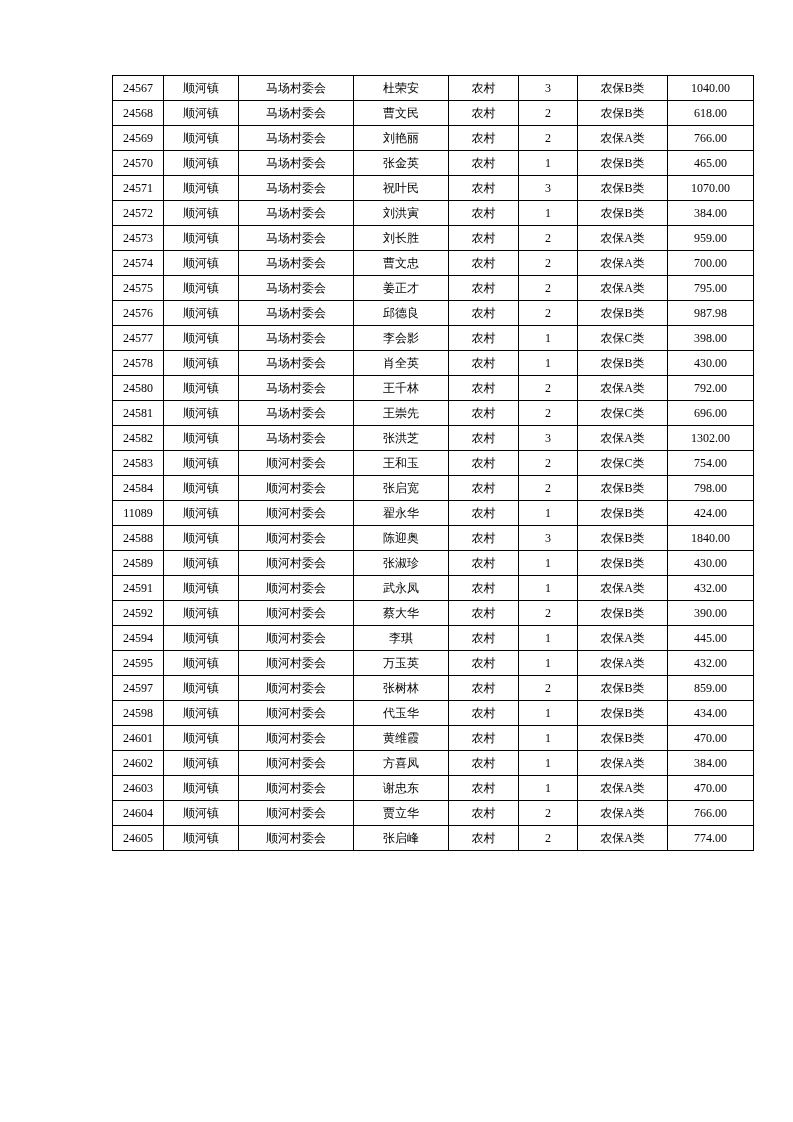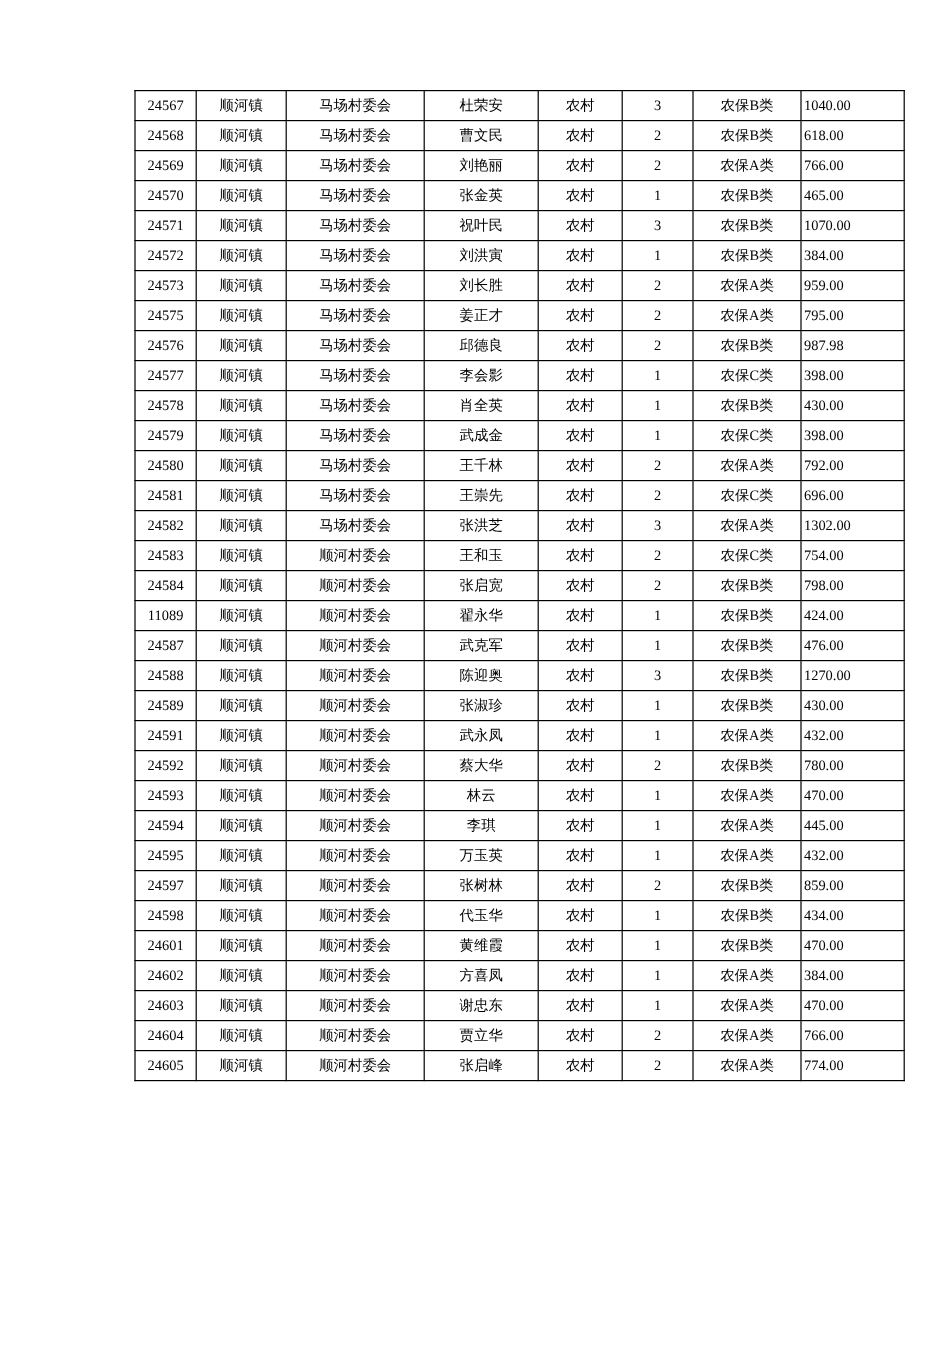--- a/index.html
+++ b/index.html
@@ -29,21 +29,21 @@
     height: 24px;
     font-size: 12px;
     line-height: 24px;
     text-align: center;
     padding: 0 2px;
     overflow: hidden;
     white-space: nowrap;
     box-sizing: border-box;
   }
   table.data-table td.amount {
-    text-align: left;
+    text-align: center;
   }
   col.c-id       { width: 51px; }
   col.c-town     { width: 75px; }
   col.c-village  { width: 115px; }
   col.c-name     { width: 95px; }
   col.c-type     { width: 70px; }
   col.c-count    { width: 59px; }
   col.c-category { width: 90px; }
   col.c-amount   { width: 86px; }
 </style>
@@ -127,20 +127,30 @@
           <td>24573</td>
           <td>顺河镇</td>
           <td>马场村委会</td>
           <td>刘长胜</td>
           <td>农村</td>
           <td>2</td>
           <td>农保A类</td>
           <td class="amount">959.00</td>
         </tr>
         <tr>
+          <td>24574</td>
+          <td>顺河镇</td>
+          <td>马场村委会</td>
+          <td>曹文忠</td>
+          <td>农村</td>
+          <td>2</td>
+          <td>农保A类</td>
+          <td class="amount">700.00</td>
+        </tr>
+        <tr>
           <td>24575</td>
           <td>顺河镇</td>
           <td>马场村委会</td>
           <td>姜正才</td>
           <td>农村</td>
           <td>2</td>
           <td>农保A类</td>
           <td class="amount">795.00</td>
         </tr>
         <tr>
@@ -167,30 +177,20 @@
           <td>24578</td>
           <td>顺河镇</td>
           <td>马场村委会</td>
           <td>肖全英</td>
           <td>农村</td>
           <td>1</td>
           <td>农保B类</td>
           <td class="amount">430.00</td>
         </tr>
         <tr>
-          <td>24579</td>
-          <td>顺河镇</td>
-          <td>马场村委会</td>
-          <td>武成金</td>
-          <td>农村</td>
-          <td>1</td>
-          <td>农保C类</td>
-          <td class="amount">398.00</td>
-        </tr>
-        <tr>
           <td>24580</td>
           <td>顺河镇</td>
           <td>马场村委会</td>
           <td>王千林</td>
           <td>农村</td>
           <td>2</td>
           <td>农保A类</td>
           <td class="amount">792.00</td>
         </tr>
         <tr>
@@ -237,38 +237,28 @@
           <td>11089</td>
           <td>顺河镇</td>
           <td>顺河村委会</td>
           <td>翟永华</td>
           <td>农村</td>
           <td>1</td>
           <td>农保B类</td>
           <td class="amount">424.00</td>
         </tr>
         <tr>
-          <td>24587</td>
-          <td>顺河镇</td>
-          <td>顺河村委会</td>
-          <td>武克军</td>
-          <td>农村</td>
-          <td>1</td>
-          <td>农保B类</td>
-          <td class="amount">476.00</td>
-        </tr>
-        <tr>
           <td>24588</td>
           <td>顺河镇</td>
           <td>顺河村委会</td>
           <td>陈迎奥</td>
           <td>农村</td>
           <td>3</td>
           <td>农保B类</td>
-          <td class="amount">1270.00</td>
+          <td class="amount">1840.00</td>
         </tr>
         <tr>
           <td>24589</td>
           <td>顺河镇</td>
           <td>顺河村委会</td>
           <td>张淑珍</td>
           <td>农村</td>
           <td>1</td>
           <td>农保B类</td>
           <td class="amount">430.00</td>
@@ -284,31 +274,21 @@
           <td class="amount">432.00</td>
         </tr>
         <tr>
           <td>24592</td>
           <td>顺河镇</td>
           <td>顺河村委会</td>
           <td>蔡大华</td>
           <td>农村</td>
           <td>2</td>
           <td>农保B类</td>
-          <td class="amount">780.00</td>
-        </tr>
-        <tr>
-          <td>24593</td>
-          <td>顺河镇</td>
-          <td>顺河村委会</td>
-          <td>林云</td>
-          <td>农村</td>
-          <td>1</td>
-          <td>农保A类</td>
-          <td class="amount">470.00</td>
+          <td class="amount">390.00</td>
         </tr>
         <tr>
           <td>24594</td>
           <td>顺河镇</td>
           <td>顺河村委会</td>
           <td>李琪</td>
           <td>农村</td>
           <td>1</td>
           <td>农保A类</td>
           <td class="amount">445.00</td>

